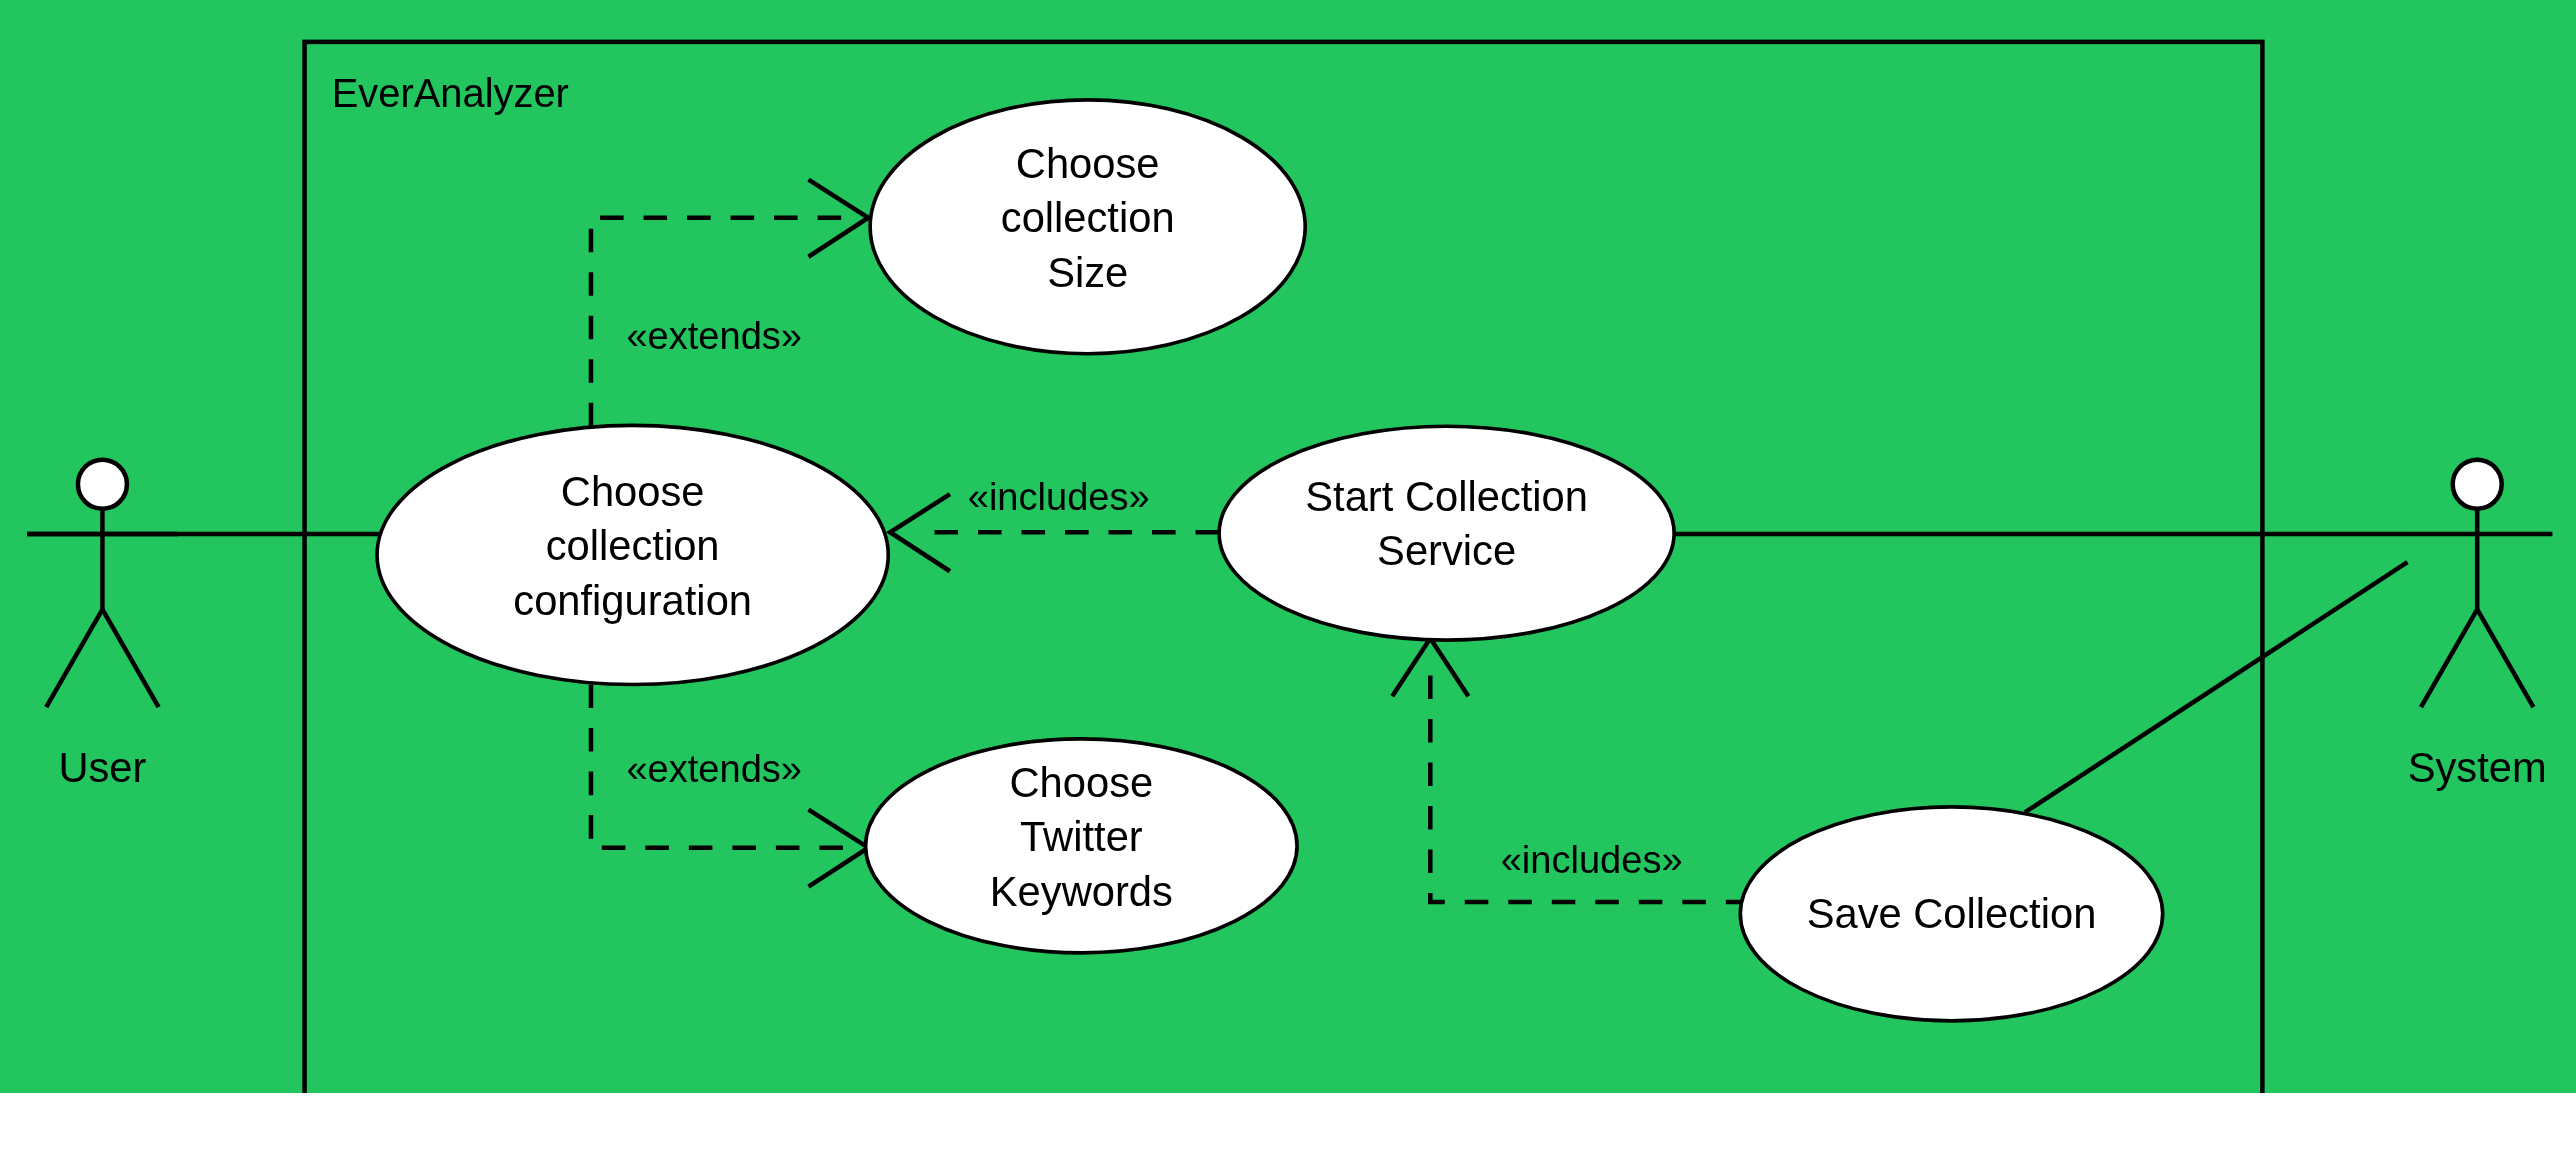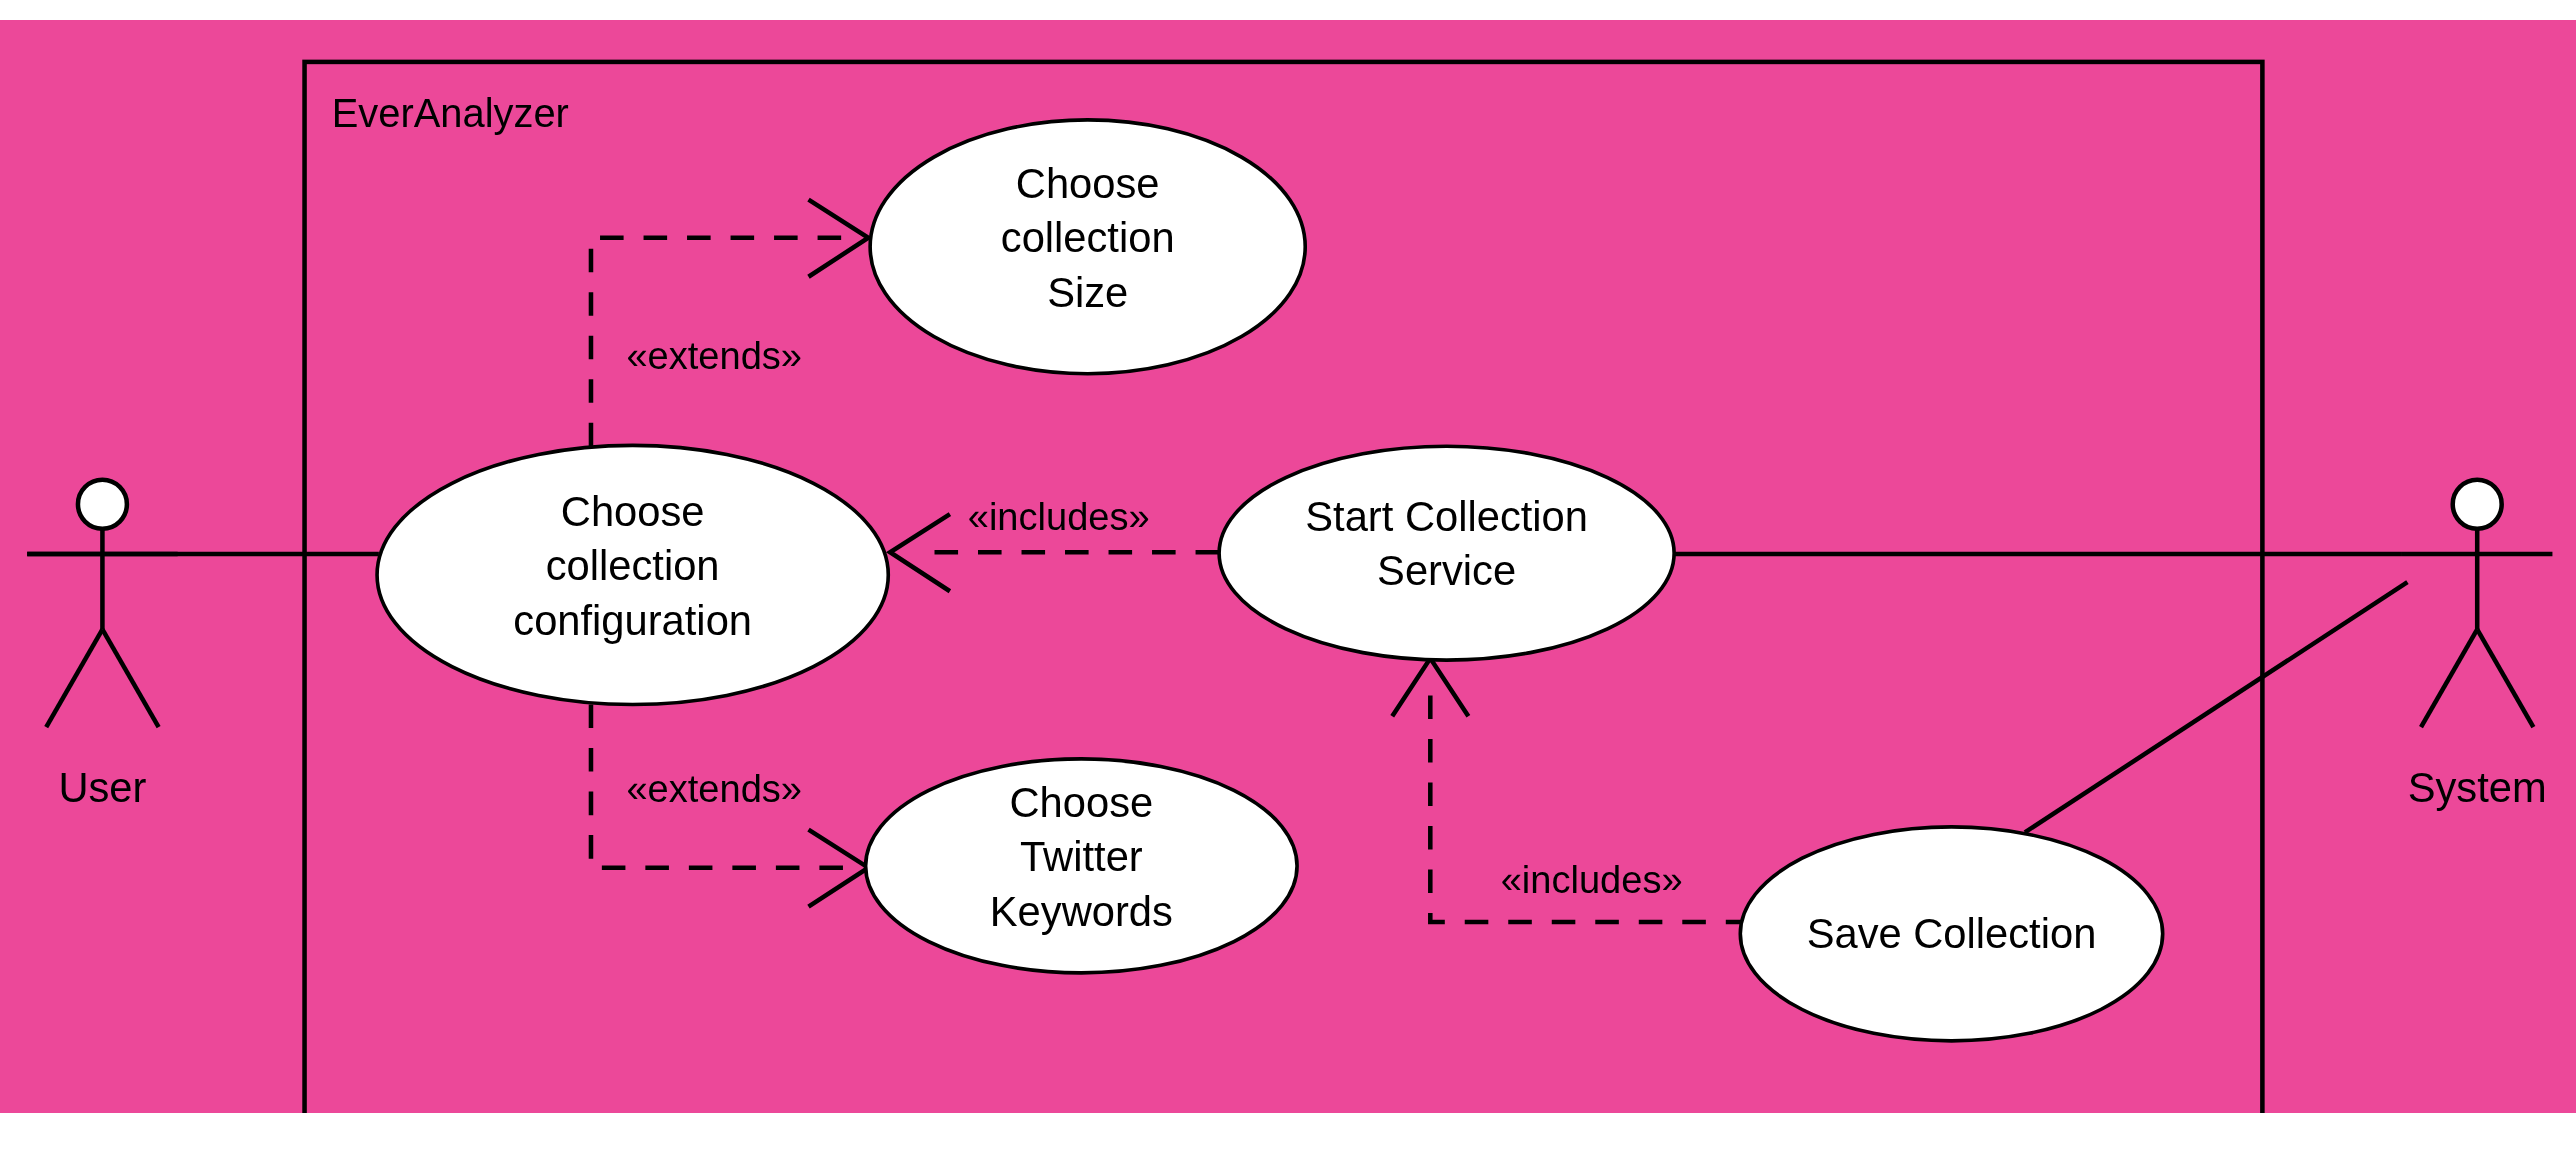--- a/index.html
+++ b/index.html
@@ -4,23 +4,22 @@
 <style>
   html, body {
     margin: 0;
     padding: 0;
     background: #ffffff;
   }
   #diagram-root {
     position: relative;
     width: 2576px;
     height: 1093px;
-    background: #ec4899;
+    background: #22c55e;
     font-family: "Liberation Sans", sans-serif;
-    margin-top: 20px;
   }
   svg.uml-canvas {
     display: block;
     width: 2576px;
     height: 1157px;
   }
   .boundary-box {
     fill: none;
     stroke: #000000;
     stroke-width: 5;

